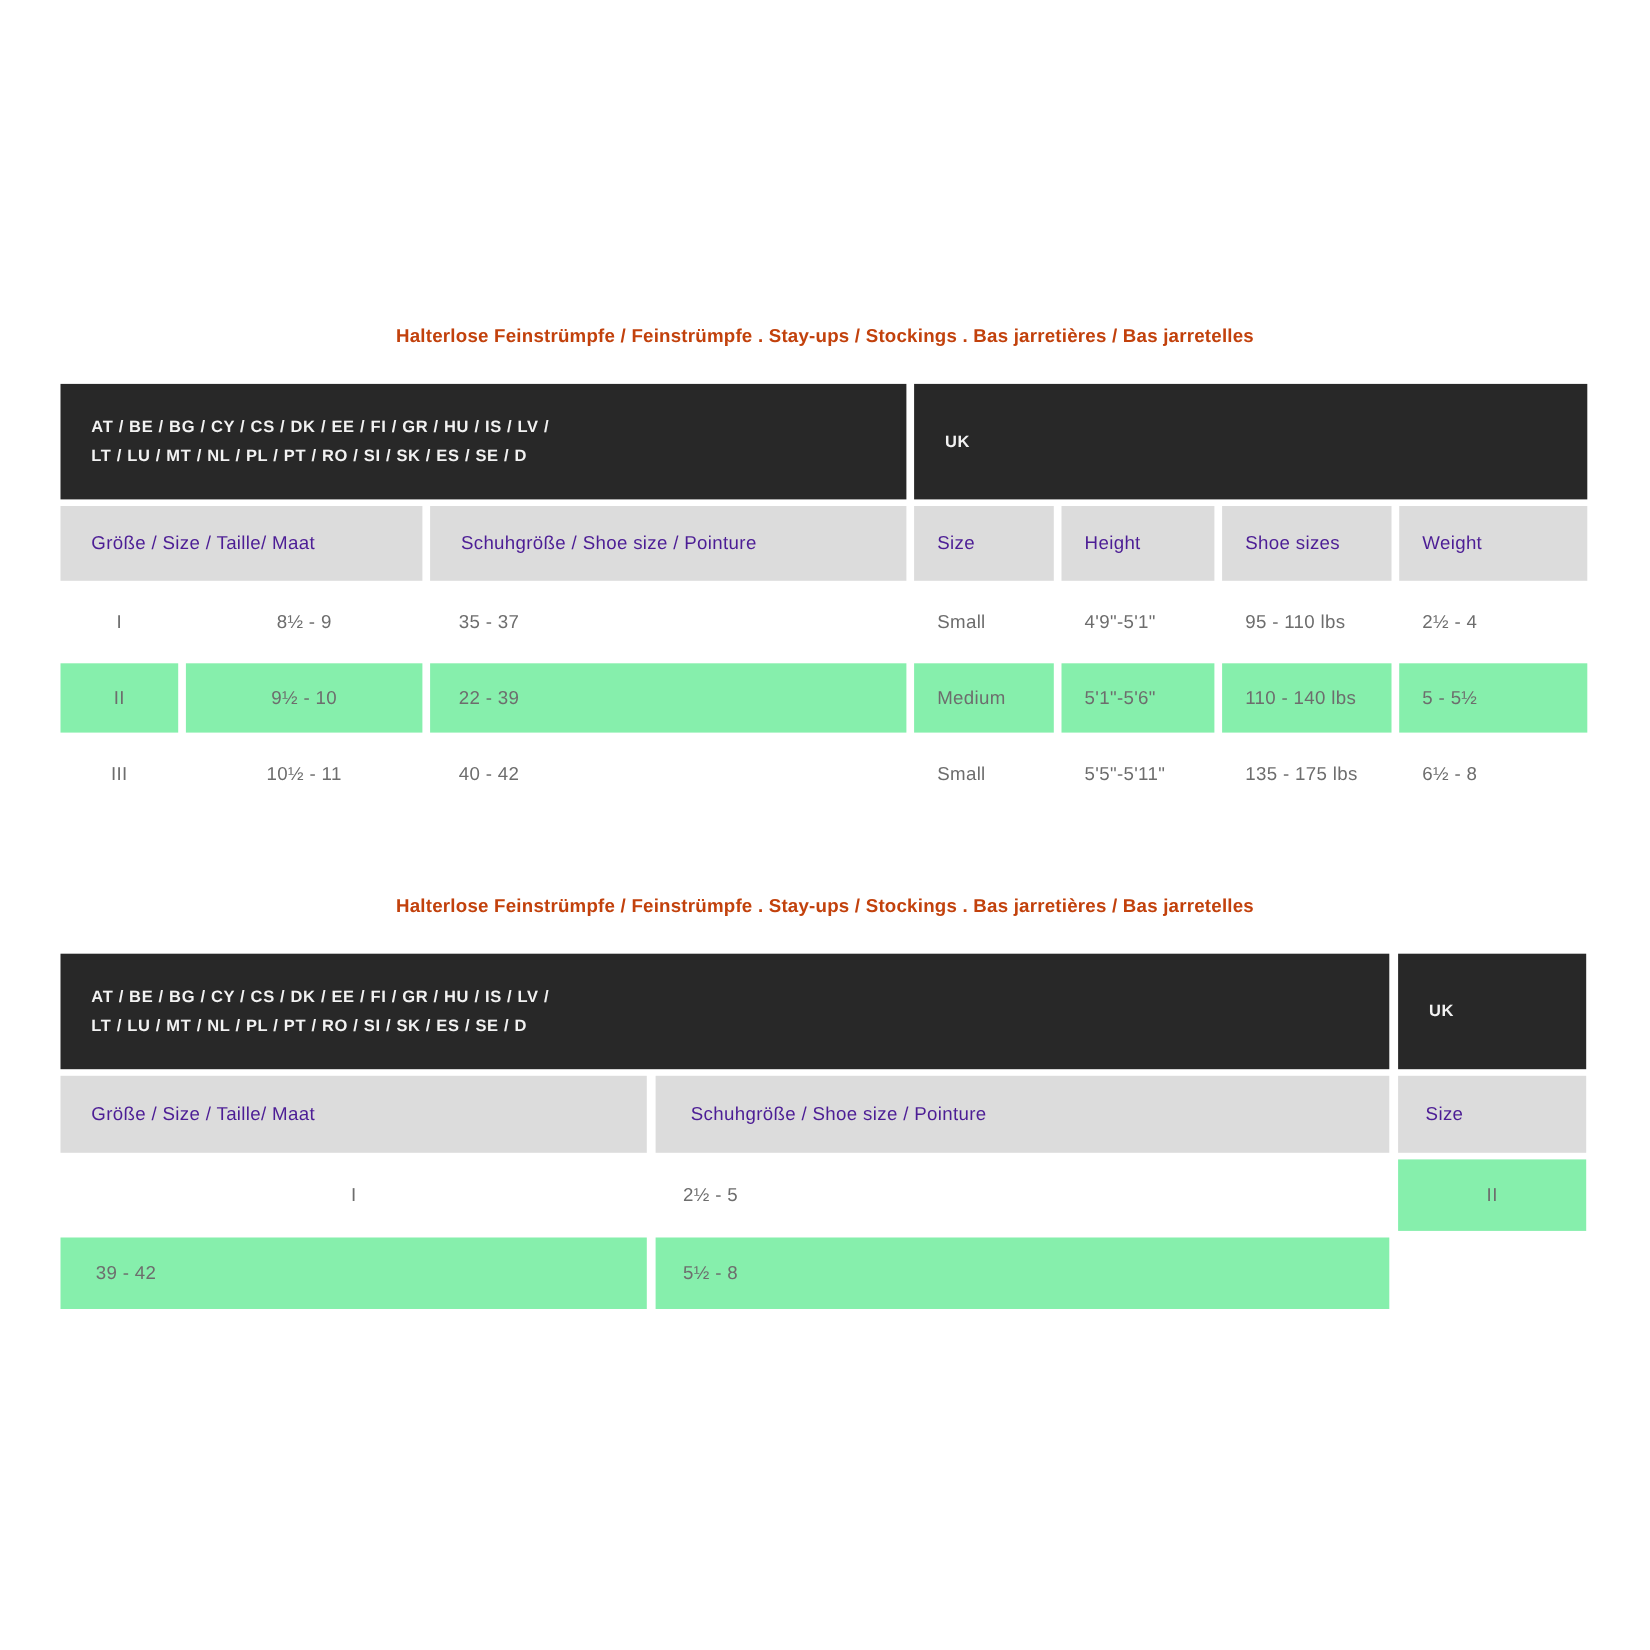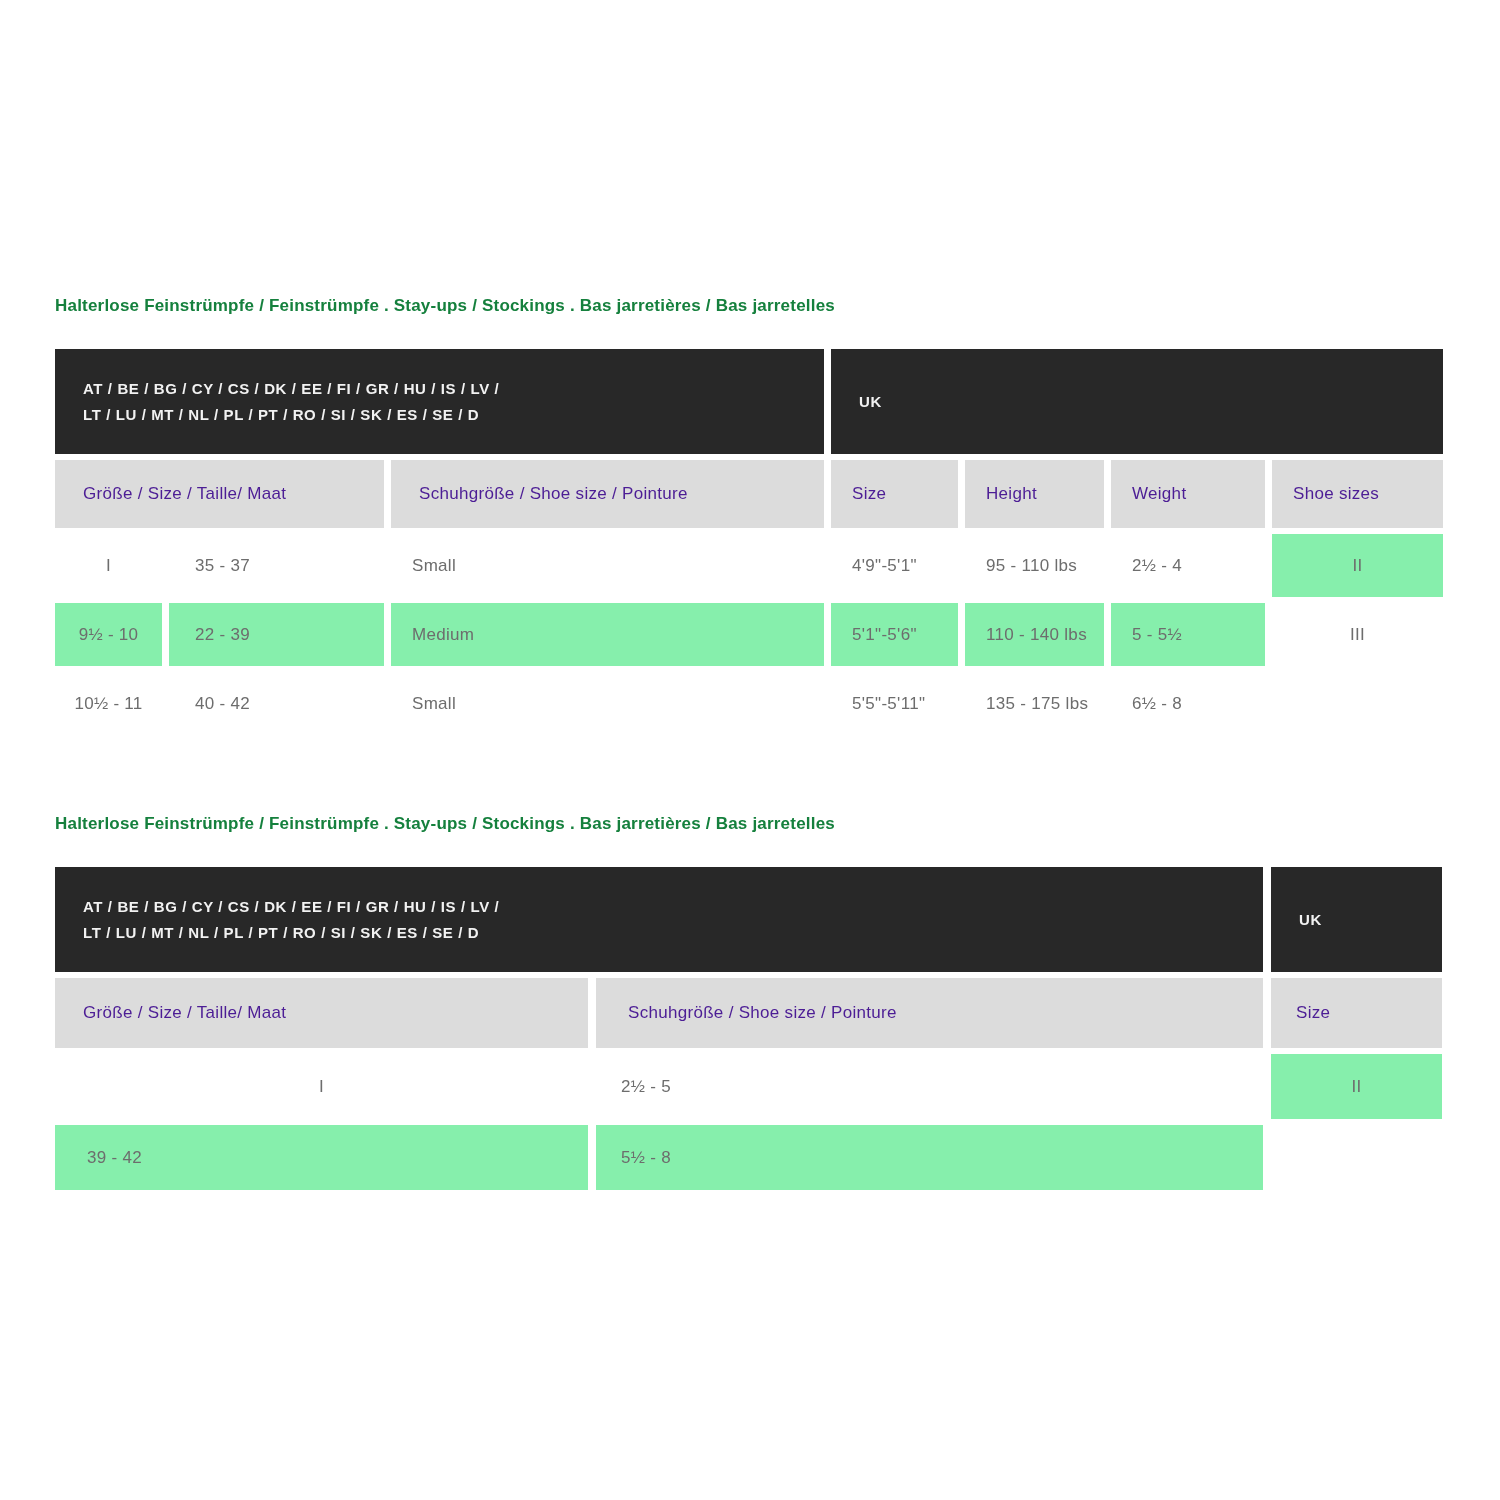--- a/index.html
+++ b/index.html
@@ -6,22 +6,22 @@
   body{
     width:1500px;height:1500px;position:relative;
     background:#ffffff;
     font-family:"Liberation Sans","DejaVu Sans",sans-serif;
     -webkit-font-smoothing:antialiased;
   }
   .section{position:absolute;left:55px;width:1390px;}
   #section-1{top:296px;}
   #section-2{top:814px;}
   .chart-title{
-    font-size:17px;line-height:20px;font-weight:bold;color:#15803d;
-    letter-spacing:.2px;margin:0 0 33px 0;
+    font-size:17px;line-height:20px;font-weight:bold;color:#c2410c;
+    letter-spacing:.2px;margin:0 0 33px 0;text-align:center;
   }
   .size-table{display:grid;}
   #table-1{
     grid-template-columns:107px 215px 433px 127px 139px 154px 171px;
     grid-template-rows:105px 68px 63px 63px 63px;
     gap:6px 7px;
   }
   #table-2{
     grid-template-columns:533px 667px 171px;
     grid-template-rows:105px 70px 65px 65px;
@@ -67,24 +67,25 @@
     <div class="bar span-1-3">
       <div>AT / BE / BG / CY / CS / DK / EE / FI / GR / HU / IS / LV /</div>
       <div>LT / LU / MT / NL / PL / PT / RO / SI / SK / ES / SE / D</div>
     </div>
     <div class="bar span-4-7">UK</div>
 
     <div class="hcell span-1-2">Größe / Size / Taille/ Maat</div>
     <div class="hcell">Schuhgröße / Shoe size / Pointure</div>
     <div class="hcell pad20">Size</div>
     <div class="hcell pad20">Height</div>
+    <div class="hcell pad20">Shoe sizes</div>
     <div class="hcell pad20">Weight</div>
-    <div class="hcell pad20">Shoe sizes</div>
 
     <div class="cell center">I</div>
+    <div class="cell center">8½ - 9</div>
     <div class="cell pad26">35 - 37</div>
     <div class="cell pad21">Small</div>
     <div class="cell pad21">4'9"-5'1"</div>
     <div class="cell pad21">95 - 110 lbs</div>
     <div class="cell pad21">2½ - 4</div>
 
     <div class="cell center row-alt">II</div>
     <div class="cell center row-alt">9½ - 10</div>
     <div class="cell pad26 row-alt">22 - 39</div>
     <div class="cell pad21 row-alt">Medium</div>

